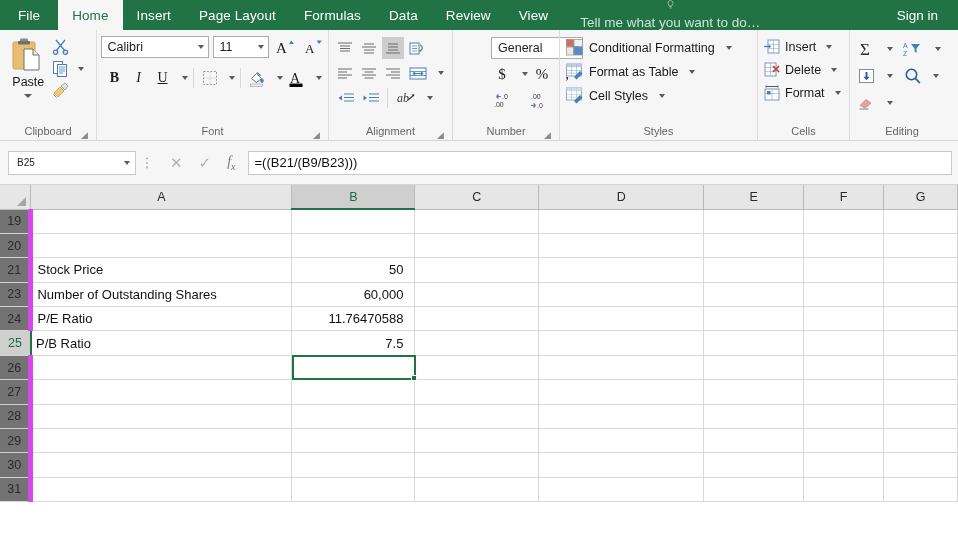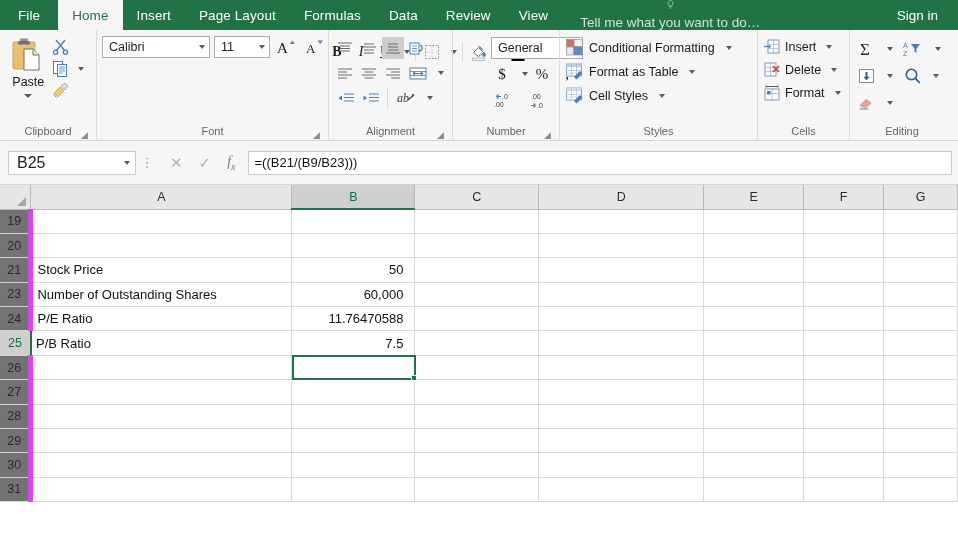--- a/index.html
+++ b/index.html
@@ -155,21 +155,21 @@
     height: 44px;
     background: #f6f6f6;
     display: flex; align-items: center;
     padding: 0 4px;
     border-bottom: 1px solid #d4d4d4;
   }
   .namebox {
     width: 128px; height: 24px; margin-left: 4px;
     background: #fff; border: 1px solid #c9c9c9;
     display: flex; align-items: center; justify-content: space-between;
-    padding: 0 5px 0 8px; font-size: 16px; color: #222;
+    padding: 0 5px 0 8px; font-size: 10px; color: #222;
   }
   .fb-dots {
     width: 22px; text-align: center; color: #9a9a9a;
     font-size: 13px; letter-spacing: 0; line-height: 12px;
   }
   .fb-icons { display: flex; align-items: center; gap: 16px; padding: 0 12px; }
   .fb-ic { color: #b0b0b0; font-size: 15px; }
   .fb-fx { color: #7a7a7a; font-size: 14px; font-style: italic; font-family: "Liberation Serif", serif; }
   .fb-input {
     flex: 1; height: 24px; background: #fff; border: 1px solid #c9c9c9;
@@ -332,21 +332,21 @@
         </div>
       </div>
     </div>
     <div class="group-label">
       <span>Clipboard</span>
       <span class="dialog-launcher">◢</span>
     </div>
   </div>
 
   <div class="group g-font">
-    <div class="group-body" style="flex-direction:row;">
+    <div class="group-body" style="flex-direction:column;align-items:center;">
       <div class="fontrow1">
         <div class="combo" style="width:108px;">
           <span class="cv">Calibri</span>
           <span class="caret-sm"></span>
         </div>
         <div class="combo" style="width:56px;">
           <span class="cv">11</span>
           <span class="caret-sm"></span>
         </div>
         <div class="btn">

